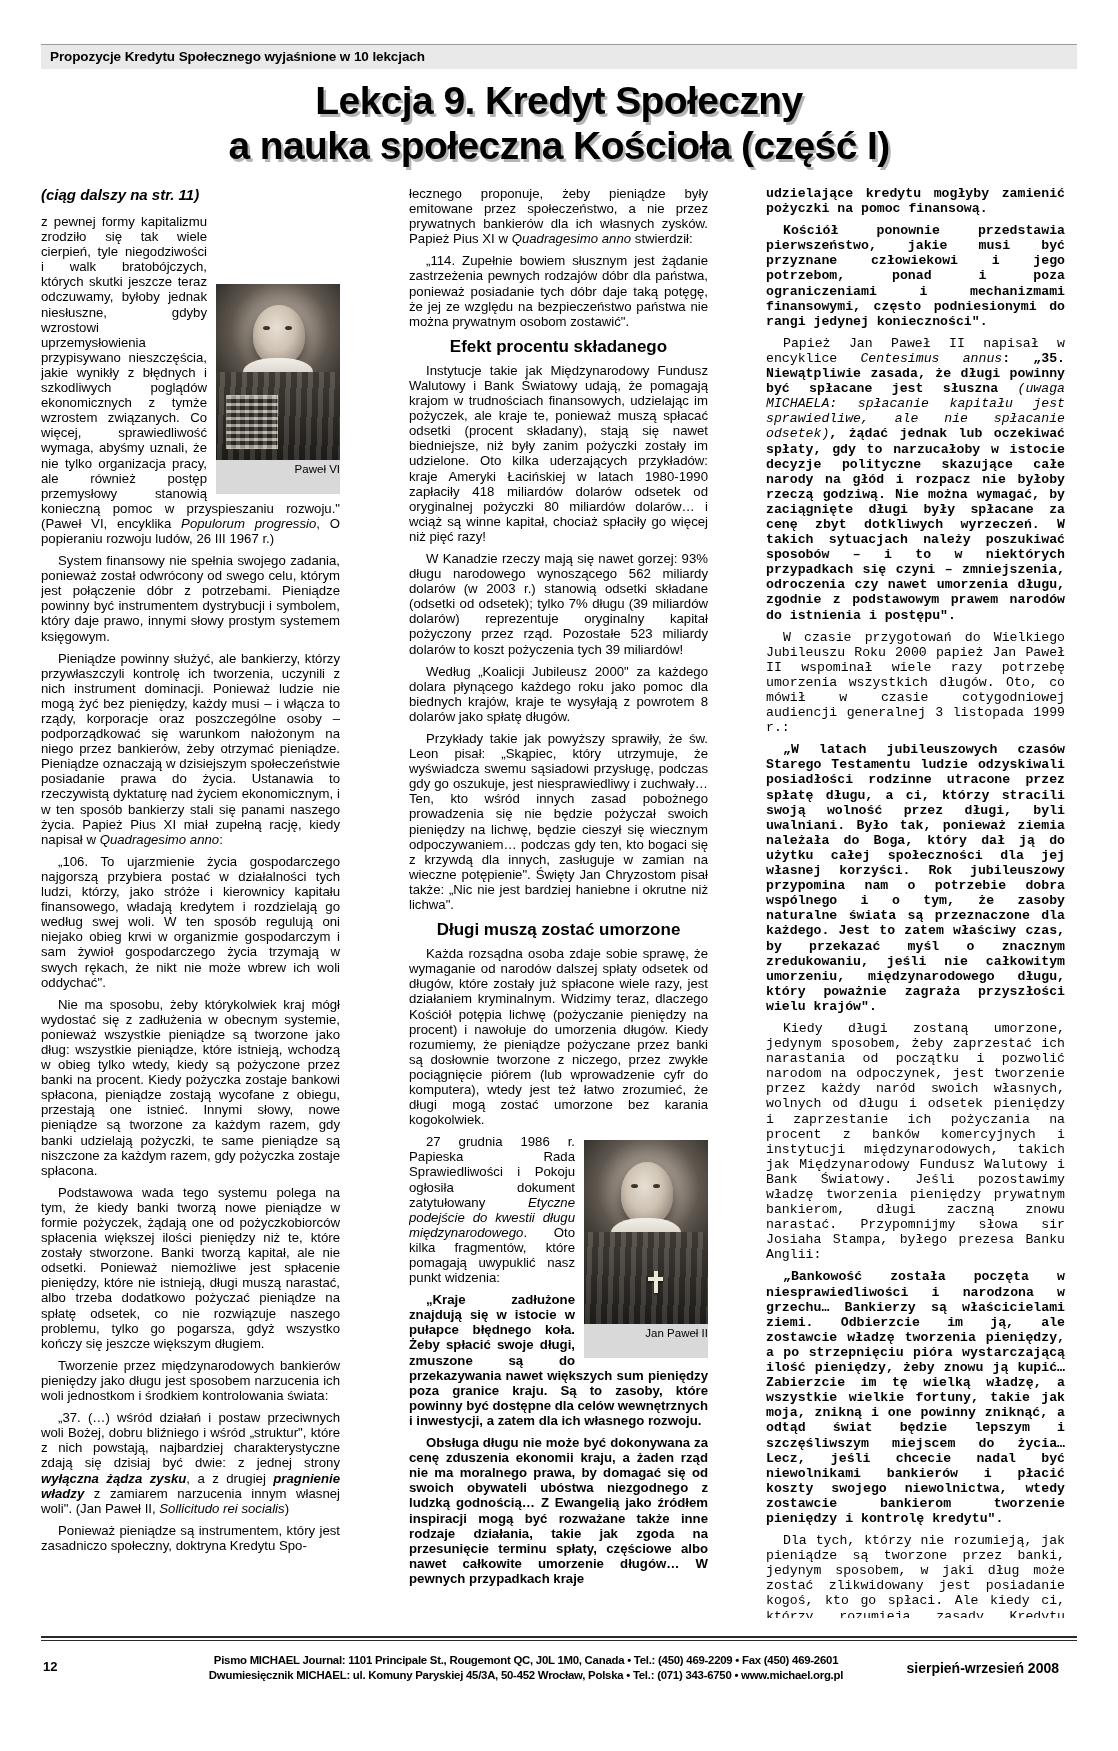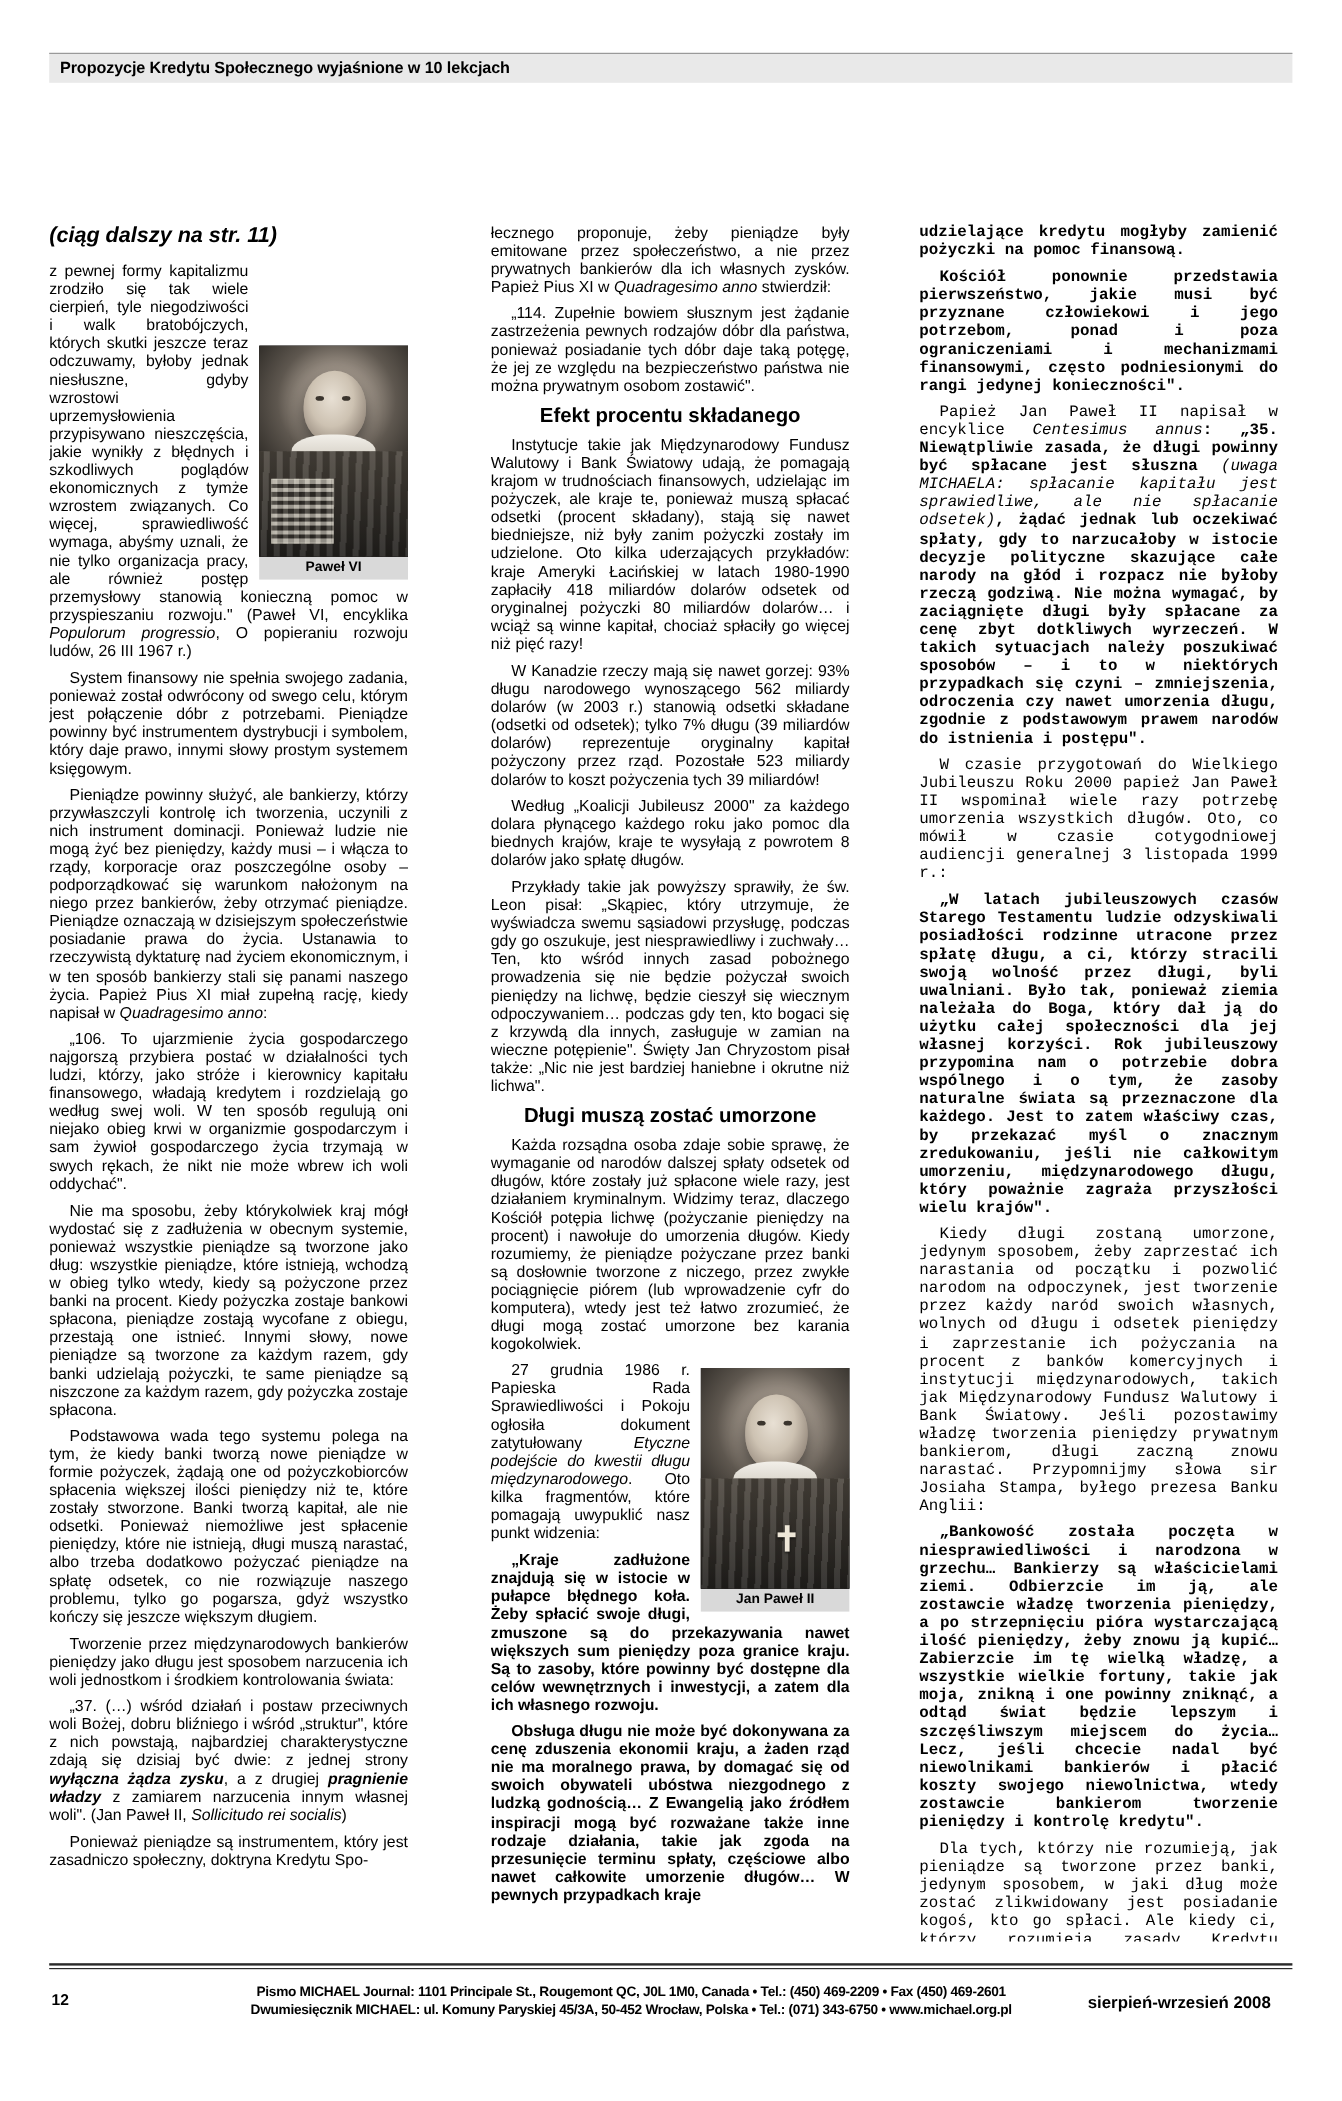--- a/index.html
+++ b/index.html
@@ -86,21 +86,21 @@
     line-height: 15.1px;
     text-align: justify;
     text-indent: 17px;
     hyphens: none;
   }
   p.noind { text-indent: 0; }
   p.b, .b { font-weight: bold; }
   i, .i { font-style: italic; }
 
   .kicker {
-    font-size: 18px;
+    font-size: 15px;
     font-weight: bold;
     font-style: italic;
     margin: 0 0 11px 0;
     text-indent: 0;
     text-align: left;
   }
 
   h2.sub {
     font-size: 17px;
     font-weight: bold;
@@ -131,23 +131,23 @@
     width: 124px;
     height: 176px;
     position: relative;
     overflow: hidden;
     background: #111;
   }
   .photo-frame.jp2f { height: 184px; }
   .caption {
     background: #d9d9d9;
     font-size: 11.5px;
-    font-weight: bold;
-    text-align: center;
-    padding: 3px 0 4px 0;
+    font-weight: normal;
+    text-align: right;
+    padding: 3px 0 19px 0;
     line-height: 12px;
   }
 
   
   .pf-bg {
     position: absolute; inset: 0;
     background:
       radial-gradient(circle at 52% 26%, #cfc7bd 0%, #a79c90 16%, #5e574f 34%, #2a2723 58%, #141312 100%),
       linear-gradient(180deg, #1b1a18 0%, #2d2b27 100%);
   }
@@ -244,20 +244,24 @@
 </style>
 </head>
 <body>
 
 <div class="page">
 
   <div class="runhead-wrap">
     <div class="runhead-text">Propozycje Kredytu Społecznego wyjaśnione w 10 lekcjach</div>
   </div>
 
+  <div class="title-block">
+    <div class="title-line">Lekcja 9. Kredyt Społeczny</div>
+    <div class="title-line">a nauka społeczna Kościoła (część I)</div>
+  </div>
 
   <div class="cols">
 
     <div class="col col1">
 
       <div class="kicker">(ciąg dalszy na str. 11)</div>
 
       <div class="photo-box paul">
         <div class="photo-frame">
           <div class="pf-bg"></div>

